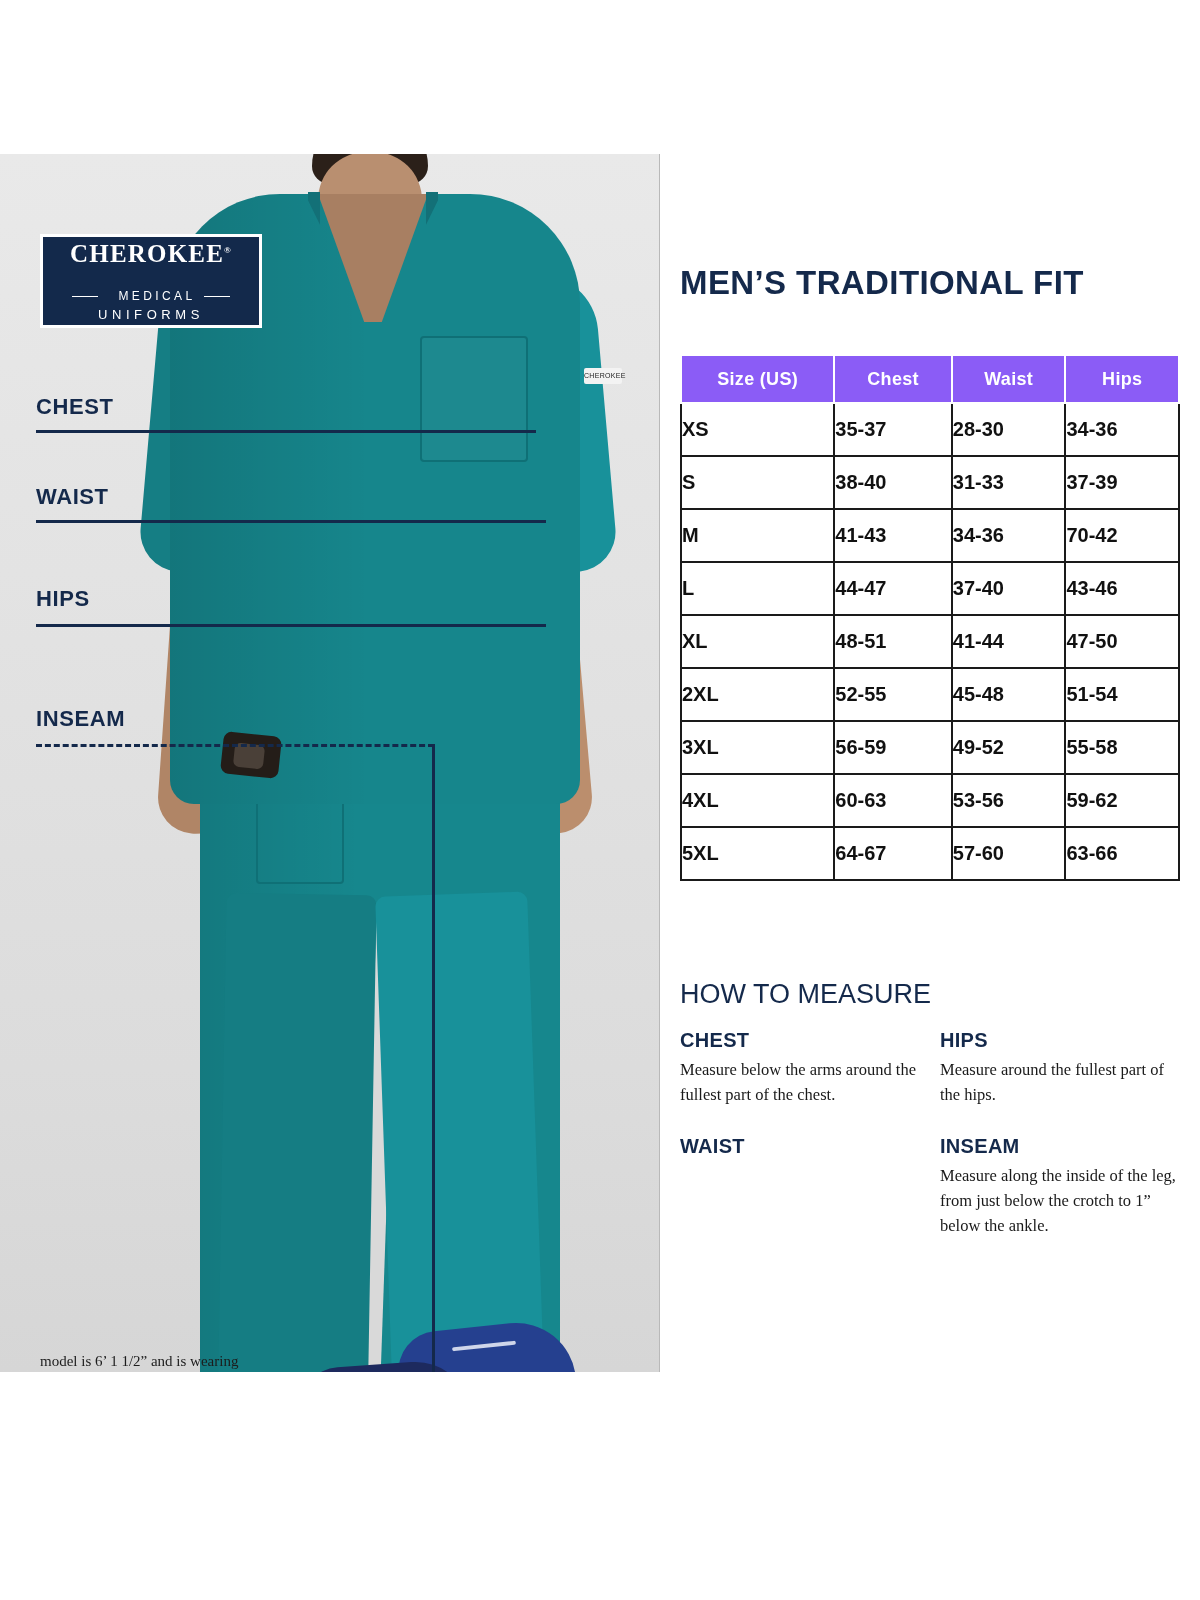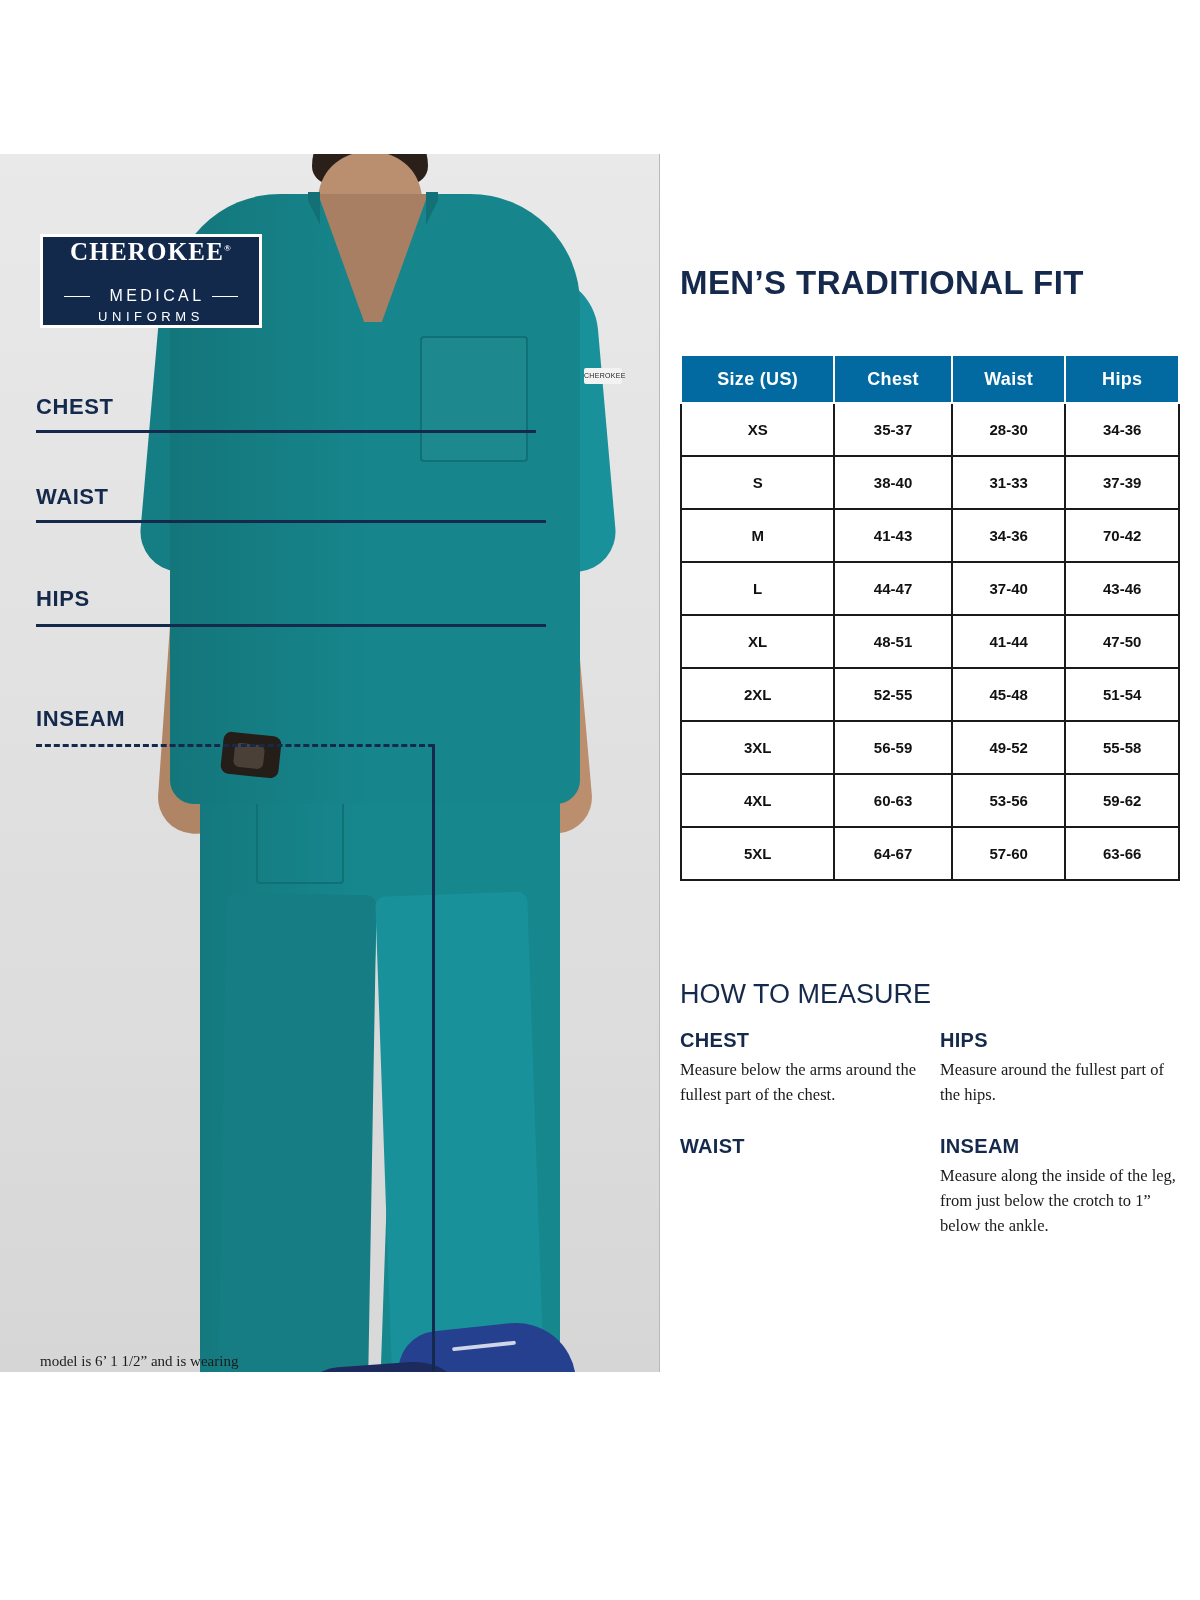--- a/index.html
+++ b/index.html
@@ -207,21 +207,21 @@
   }
   .logo-main {
     color: #ffffff;
     font-size: 25px;
     font-weight: bold;
     letter-spacing: 1.2px;
     font-family: "Liberation Serif", serif;
   }
   .logo-main sup { font-size: 9px; vertical-align: super; }
   .logo-sub1 {
-    color: #ffffff; font-size: 16px; letter-spacing: 3.4px;
+    color: #ffffff; font-size: 12px; letter-spacing: 3.4px;
     margin-top: 21px; position: relative; padding-left: 12px;
   }
   .logo-sub1::before, .logo-sub1::after {
     content: ""; position: absolute; top: 50%;
     width: 26px; height: 1px; background: #ffffff;
   }
   .logo-sub1::before { left: -34px; }
   .logo-sub1::after { right: -34px; }
   .logo-sub2 {
     color: #ffffff; font-size: 13px; letter-spacing: 4.6px; margin-top: 4px;
@@ -267,37 +267,37 @@
     position: absolute; left: 20px; top: 110px;
     font-size: 33px; font-weight: bold;
     color: #14294b; letter-spacing: .4px;
   }
   table.size-table {
     position: absolute; left: 20px; top: 200px;
     width: 500px;
     border-collapse: collapse;
   }
   table.size-table th {
-    background: #0369a1;
+    background: #8b5cf6;
     color: #ffffff;
     font-size: 18px;
     font-weight: bold;
     height: 48px;
     border: 2px solid #ffffff;
     letter-spacing: .3px;
   }
   table.size-table th:first-child { width: 154px; }
   table.size-table th:nth-child(2) { width: 118px; }
   table.size-table th:nth-child(3) { width: 114px; }
   table.size-table th:nth-child(4) { width: 114px; }
   table.size-table td {
     border: 2px solid #1a1a1a;
-    text-align: center;
+    text-align: left;
     height: 53px;
-    font-size: 15px;
+    font-size: 20px;
     font-weight: bold;
     color: #111111;
   }
   .howto-title {
     position: absolute; left: 20px; top: 825px;
     font-size: 27px; font-weight: normal; color: #14294b;
   }
   .howto-grid {
     position: absolute; left: 20px; top: 875px;
     width: 500px;

